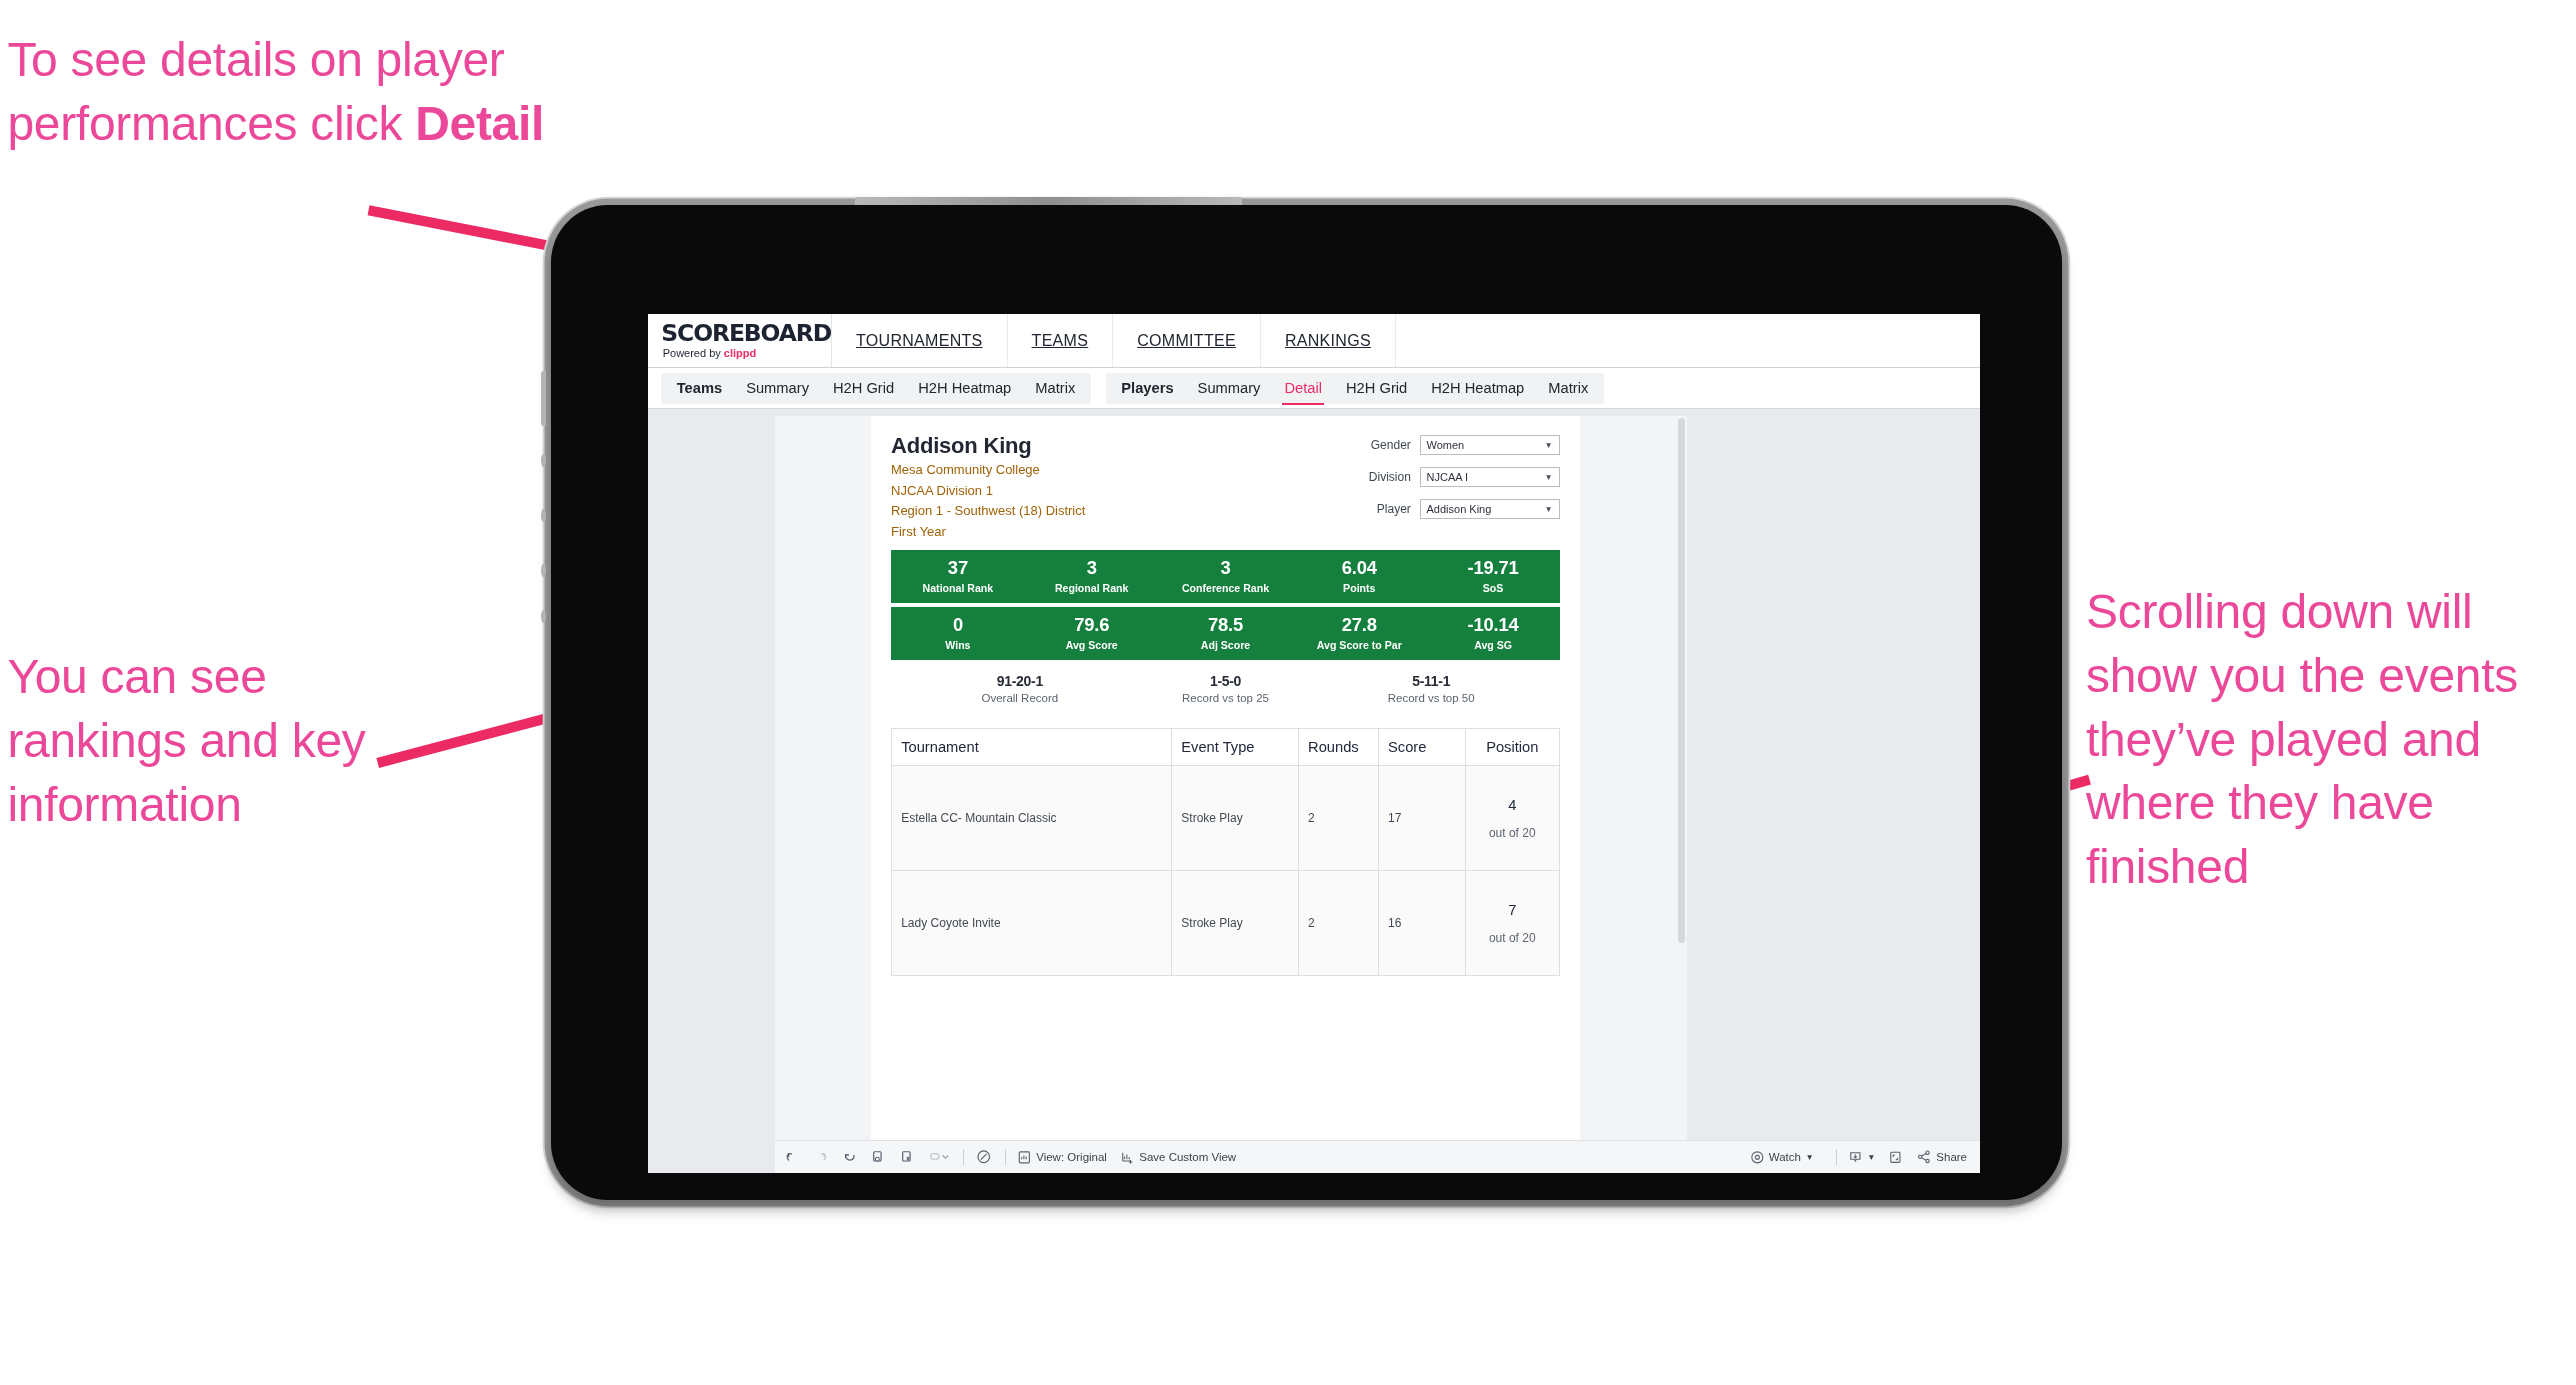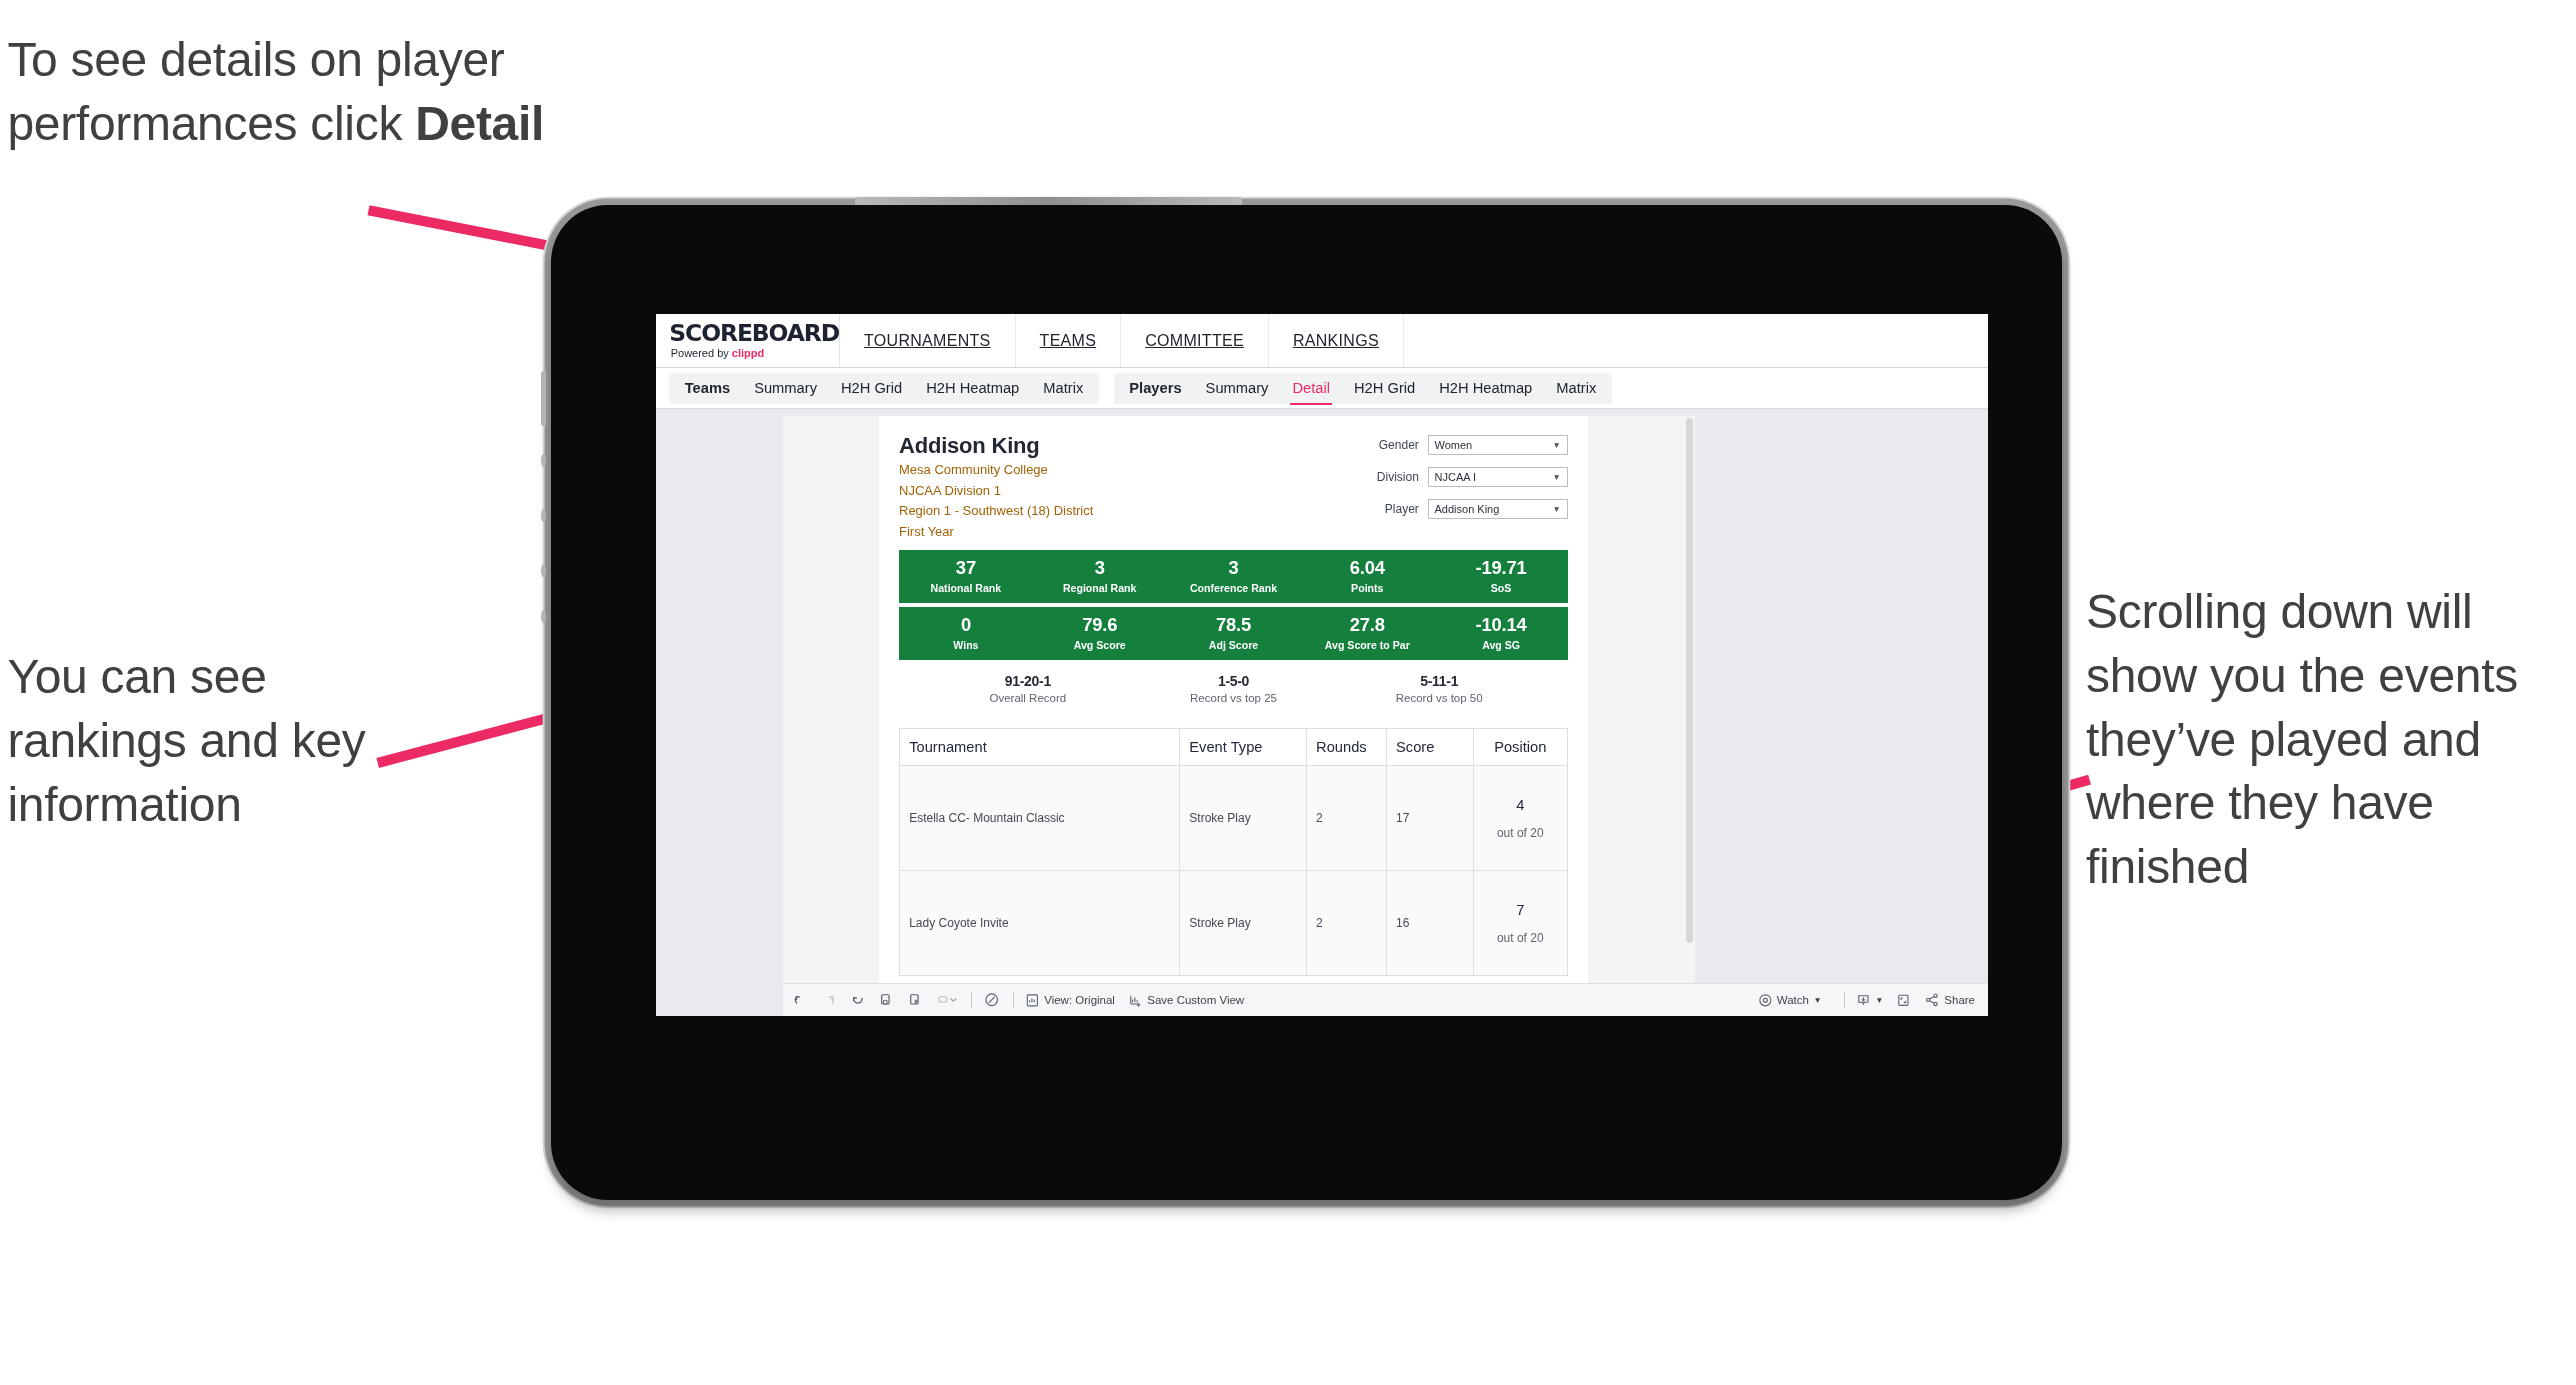--- a/index.html
+++ b/index.html
@@ -7,21 +7,21 @@
     width:2576px;height:1386px;
     background:#ffffff;
     font-family:"Liberation Sans", sans-serif;
     overflow:hidden;
     position:relative;
   }
 
   
   .annot{
     position:absolute;
-    color:#404040;
+    color:#ec4899;
     font-size:48px;
     line-height:1.33;
     font-weight:400;
     letter-spacing:-0.3px;
     white-space:pre-line;
   }
   .annot b{font-weight:700;}
   #annot-detail{left:7.4px;top:28px;width:590px;}
   #annot-rankings{left:7.4px;top:645px;width:433px;}
   #annot-scroll{left:2086px;top:580px;width:461px;}
@@ -46,22 +46,22 @@
   .side-btn{position:absolute;left:-10px;width:4.6px;background:#b4b4b7;border-radius:2.8px 0 0 2.8px;}
   #sb1{top:166px;height:55px;}
   #sb2{top:249px;height:13px;border-radius:50%;}
   #sb3{top:304px;height:13px;border-radius:50%;}
   #sb4{top:359px;height:13px;border-radius:50%;}
   #sb5{top:405px;height:13px;border-radius:50%;}
 
   
   #screen{
     position:absolute;
-    left:16px;top:109px;
-    width:1332px;height:702px;
+    left:8px;top:109px;
+    width:1332px;height:859px;
     margin-left:89px;
     background:#e8eaed;
     overflow:hidden;
   }
 
   
   #appbar{
     height:53px;background:#ffffff;display:flex;align-items:stretch;
     border-bottom:0.9px solid #d0d2d6;
   }

